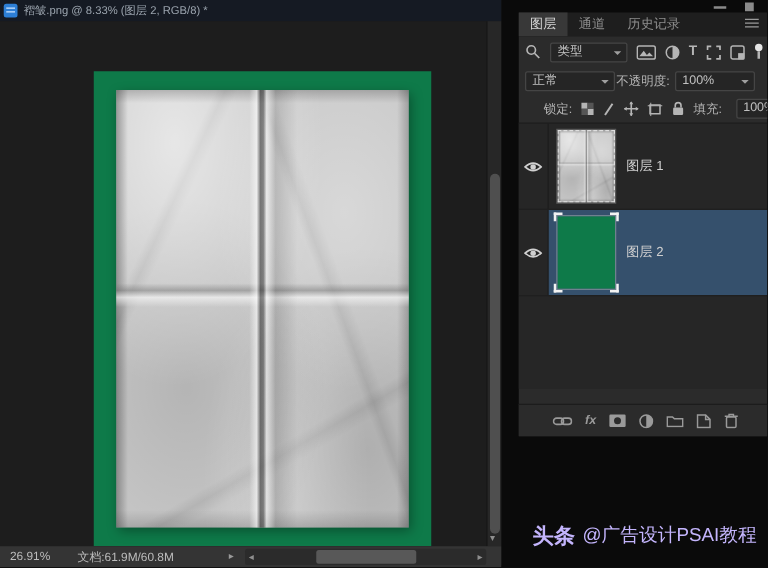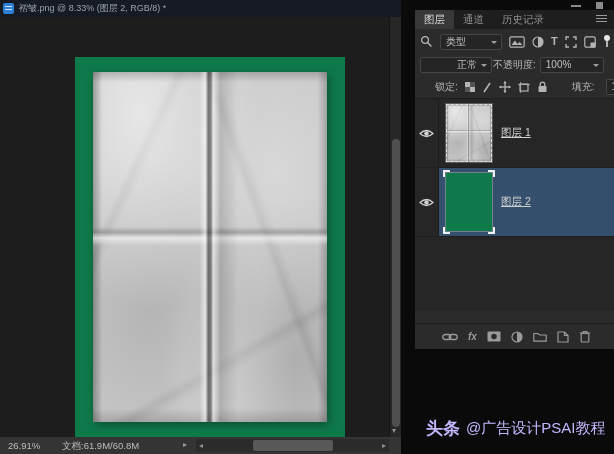--- a/index.html
+++ b/index.html
@@ -66,35 +66,35 @@
               height:16px; line-height:14px; font-size:10px; color:#c0c0c0; padding:0 14px 0 5px; white-space:nowrap; }
   .dropdown::after { content:""; position:absolute; right:4px; top:6px; border:3px solid transparent; border-top-color:#9f9f9f; }
   .dd-kind { width:66px; }
   .filter-ic { flex:0 0 auto; display:flex; align-items:center; }
   .glyph-T { font-size:11px; font-weight:bold; color:#b5b5b5; line-height:11px; }
   .pin { margin-left:auto; width:7px; height:13px; position:relative; }
   .pin::before { content:""; position:absolute; left:1px; top:0; width:6px; height:6px; border-radius:50%; background:#e6e6e6; }
   .pin::after { content:""; position:absolute; left:3.5px; top:6px; width:1.5px; height:6px; background:#b5b5b5; }
 
   .blend-row { height:22px; display:flex; align-items:center; padding:0 5px; }
-  .dd-mode { width:72px;text-align:right; }
+  .dd-mode { width:72px; }
   .panel-label { font-size:10px; color:#b5b5b5; white-space:nowrap; }
   .blend-row .panel-label { margin-left:1px; }
   .dd-val { width:64px; margin-left:4px; }
 
   .lock-row { height:22px; display:flex; align-items:center; gap:7px; padding:0 20px; }
   .lock-ic { flex:0 0 auto; display:flex; align-items:center; }
-  .lock-row .fill-label { margin-left:17px; }
+  .lock-row .fill-label { margin-left:0; }
 
   .layers-list { flex:1; background:#262626; border-top:1px solid #1e1e1e; overflow:hidden; }
   .layer-row { height:69px; display:flex; align-items:stretch; border-bottom:1px solid #1f1f1f; }
   .eye-cell { width:24px; display:flex; align-items:center; justify-content:center; border-right:1px solid #1c1c1c; }
   .row-main { flex:1; display:flex; align-items:center; gap:9px; padding-left:7px; }
   .layer-row.selected .row-main { background:#35506c; }
-  .layer-name { font-size:10.5px; color:#d0d0d0;text-decoration:underline; }
+  .layer-name { font-size:10.5px; color:#d0d0d0; }
   .thumb { width:46px; height:58px; flex:0 0 auto; position:relative; }
   .thumb-paper { border:1px dashed #dedede; outline:1px solid #5a5a5a; }
   .thumb-green { background:#0e7a49; outline:1px solid #70818f; }
   .corner { position:absolute; width:7px; height:7px; }
   .c-tl { left:-3px; top:-3px; border-left:2px solid #f2f2f2; border-top:2px solid #f2f2f2; }
   .c-tr { right:-3px; top:-3px; border-right:2px solid #f2f2f2; border-top:2px solid #f2f2f2; }
   .c-bl { left:-3px; bottom:-3px; border-left:2px solid #f2f2f2; border-bottom:2px solid #f2f2f2; }
   .c-br { right:-3px; bottom:-3px; border-right:2px solid #f2f2f2; border-bottom:2px solid #f2f2f2; }
 
   .panel-footer { height:26px; border-top:1px solid #1c1c1c; background:#2b2b2b;

